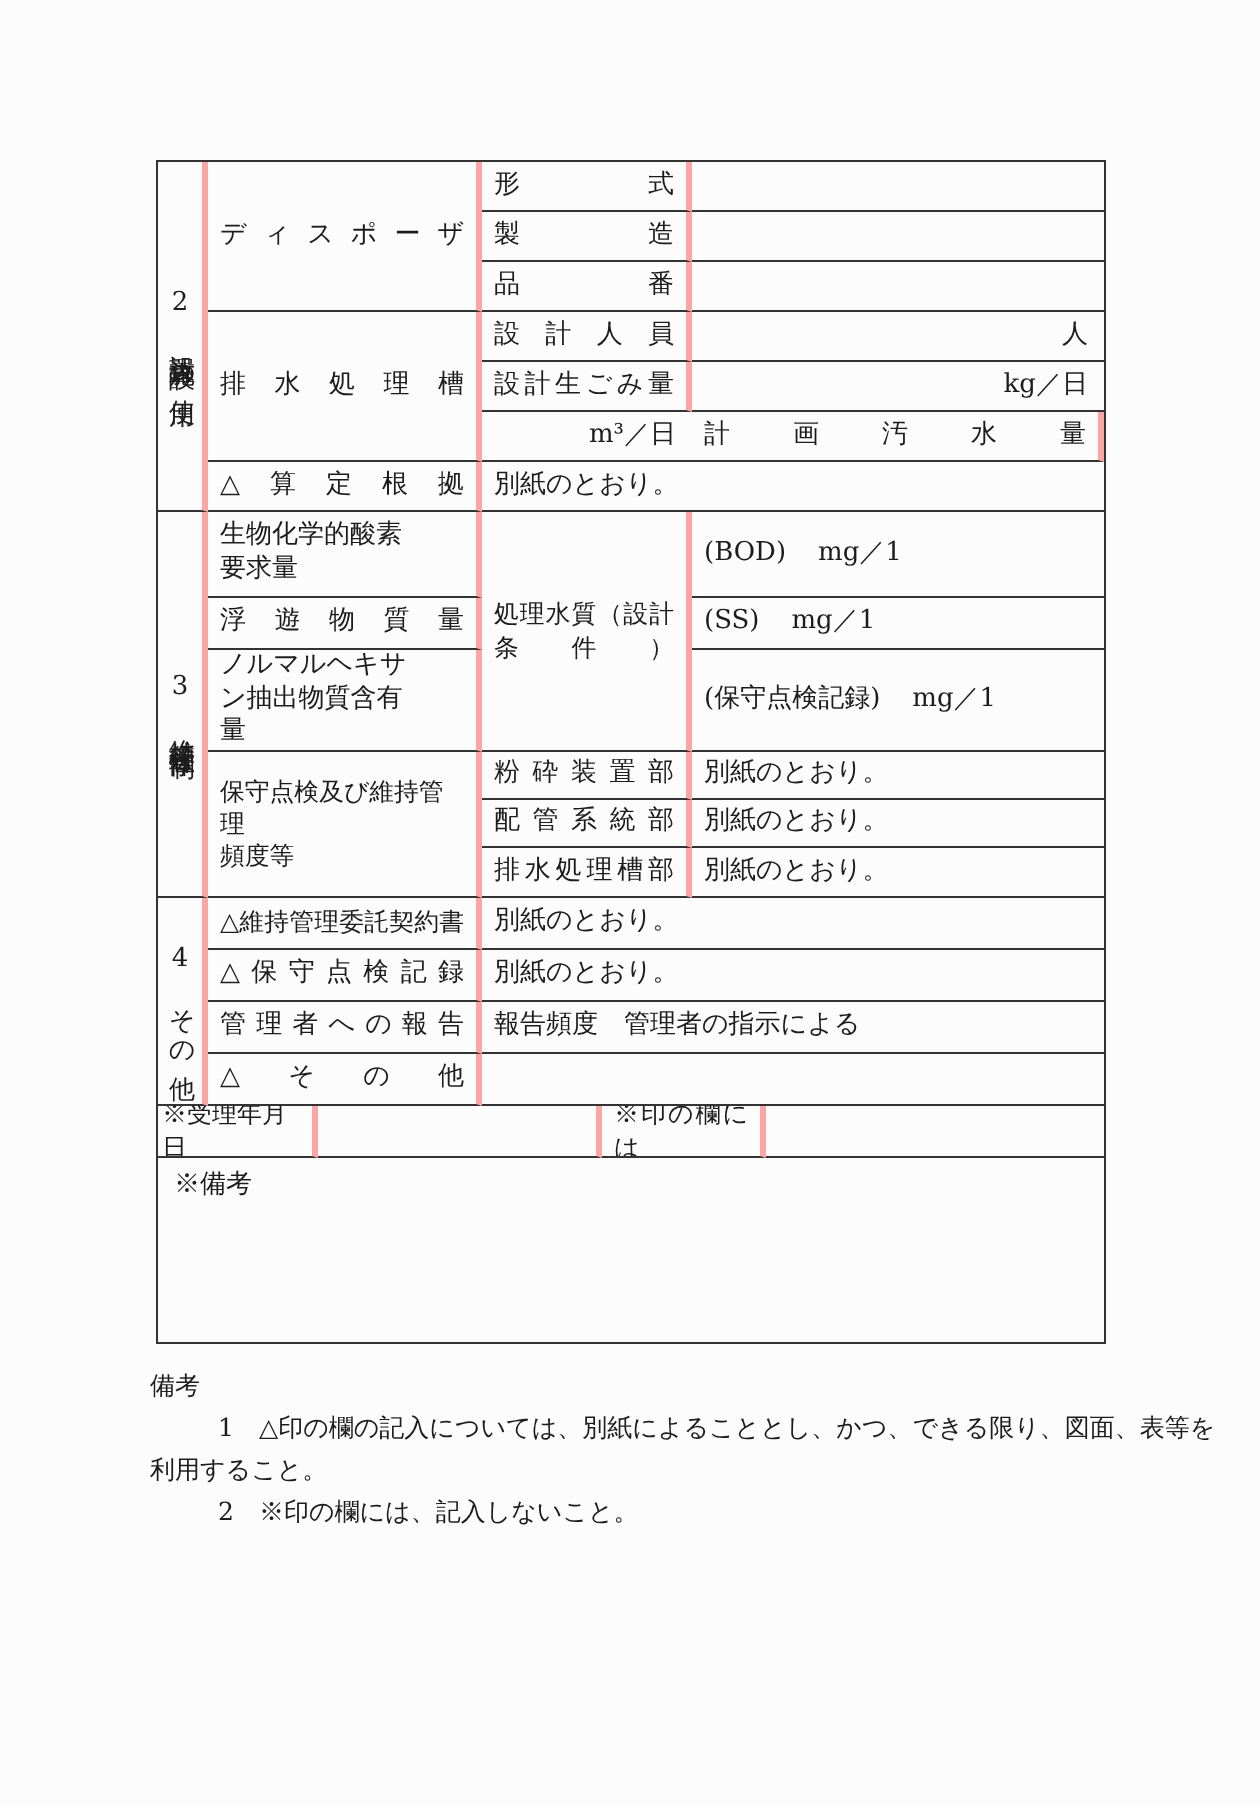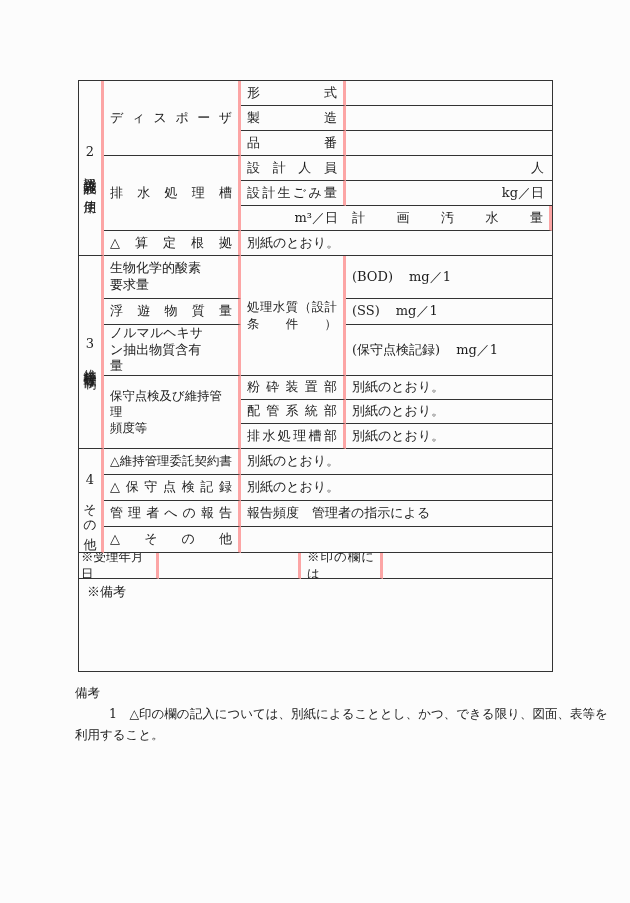--- a/index.html
+++ b/index.html
@@ -196,14 +196,15 @@
 
     <div class="gE">
       <span class="remarks-label">※備考</span>
     </div>
   </div>
 
   <div class="notes">
     <div>備考</div>
     <div class="ln1">1　△印の欄の記入については、別紙によることとし、かつ、できる限り、図面、表等を</div>
     <div class="ln2">利用すること。</div>
+    <div class="ln1">2　※印の欄には、記入しないこと。</div>
   </div>
 </div>
 
 </body></html>

